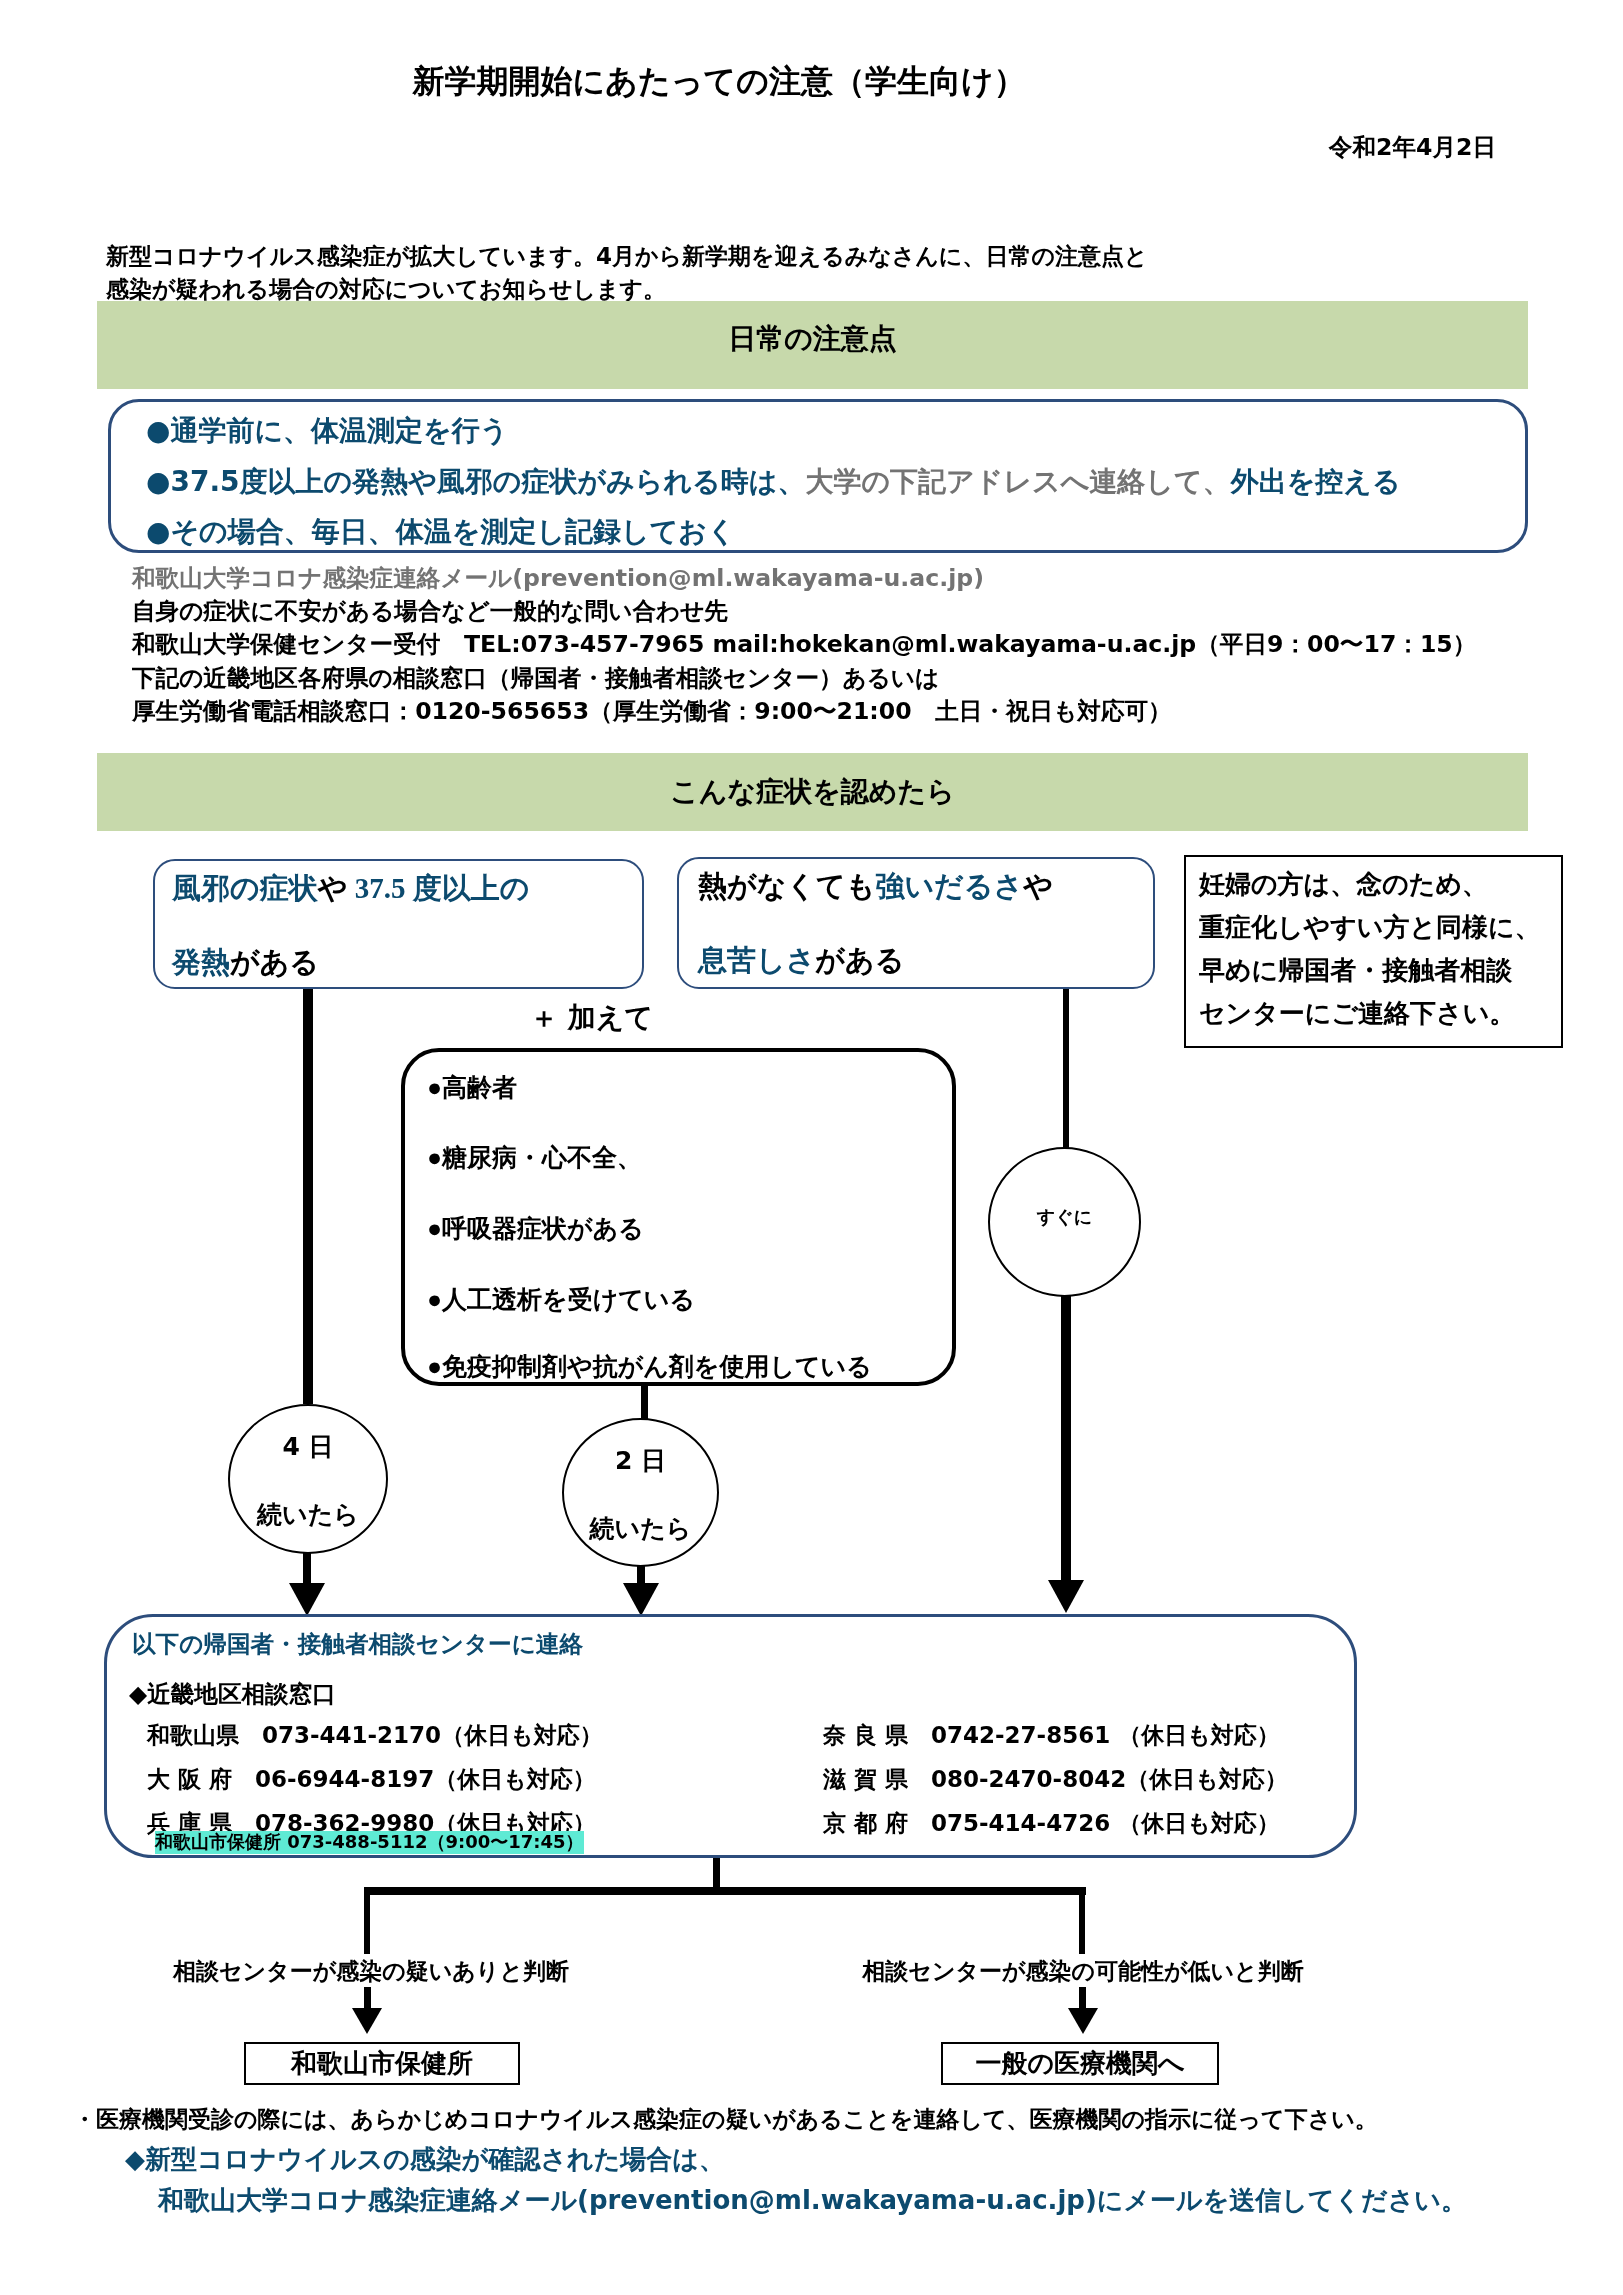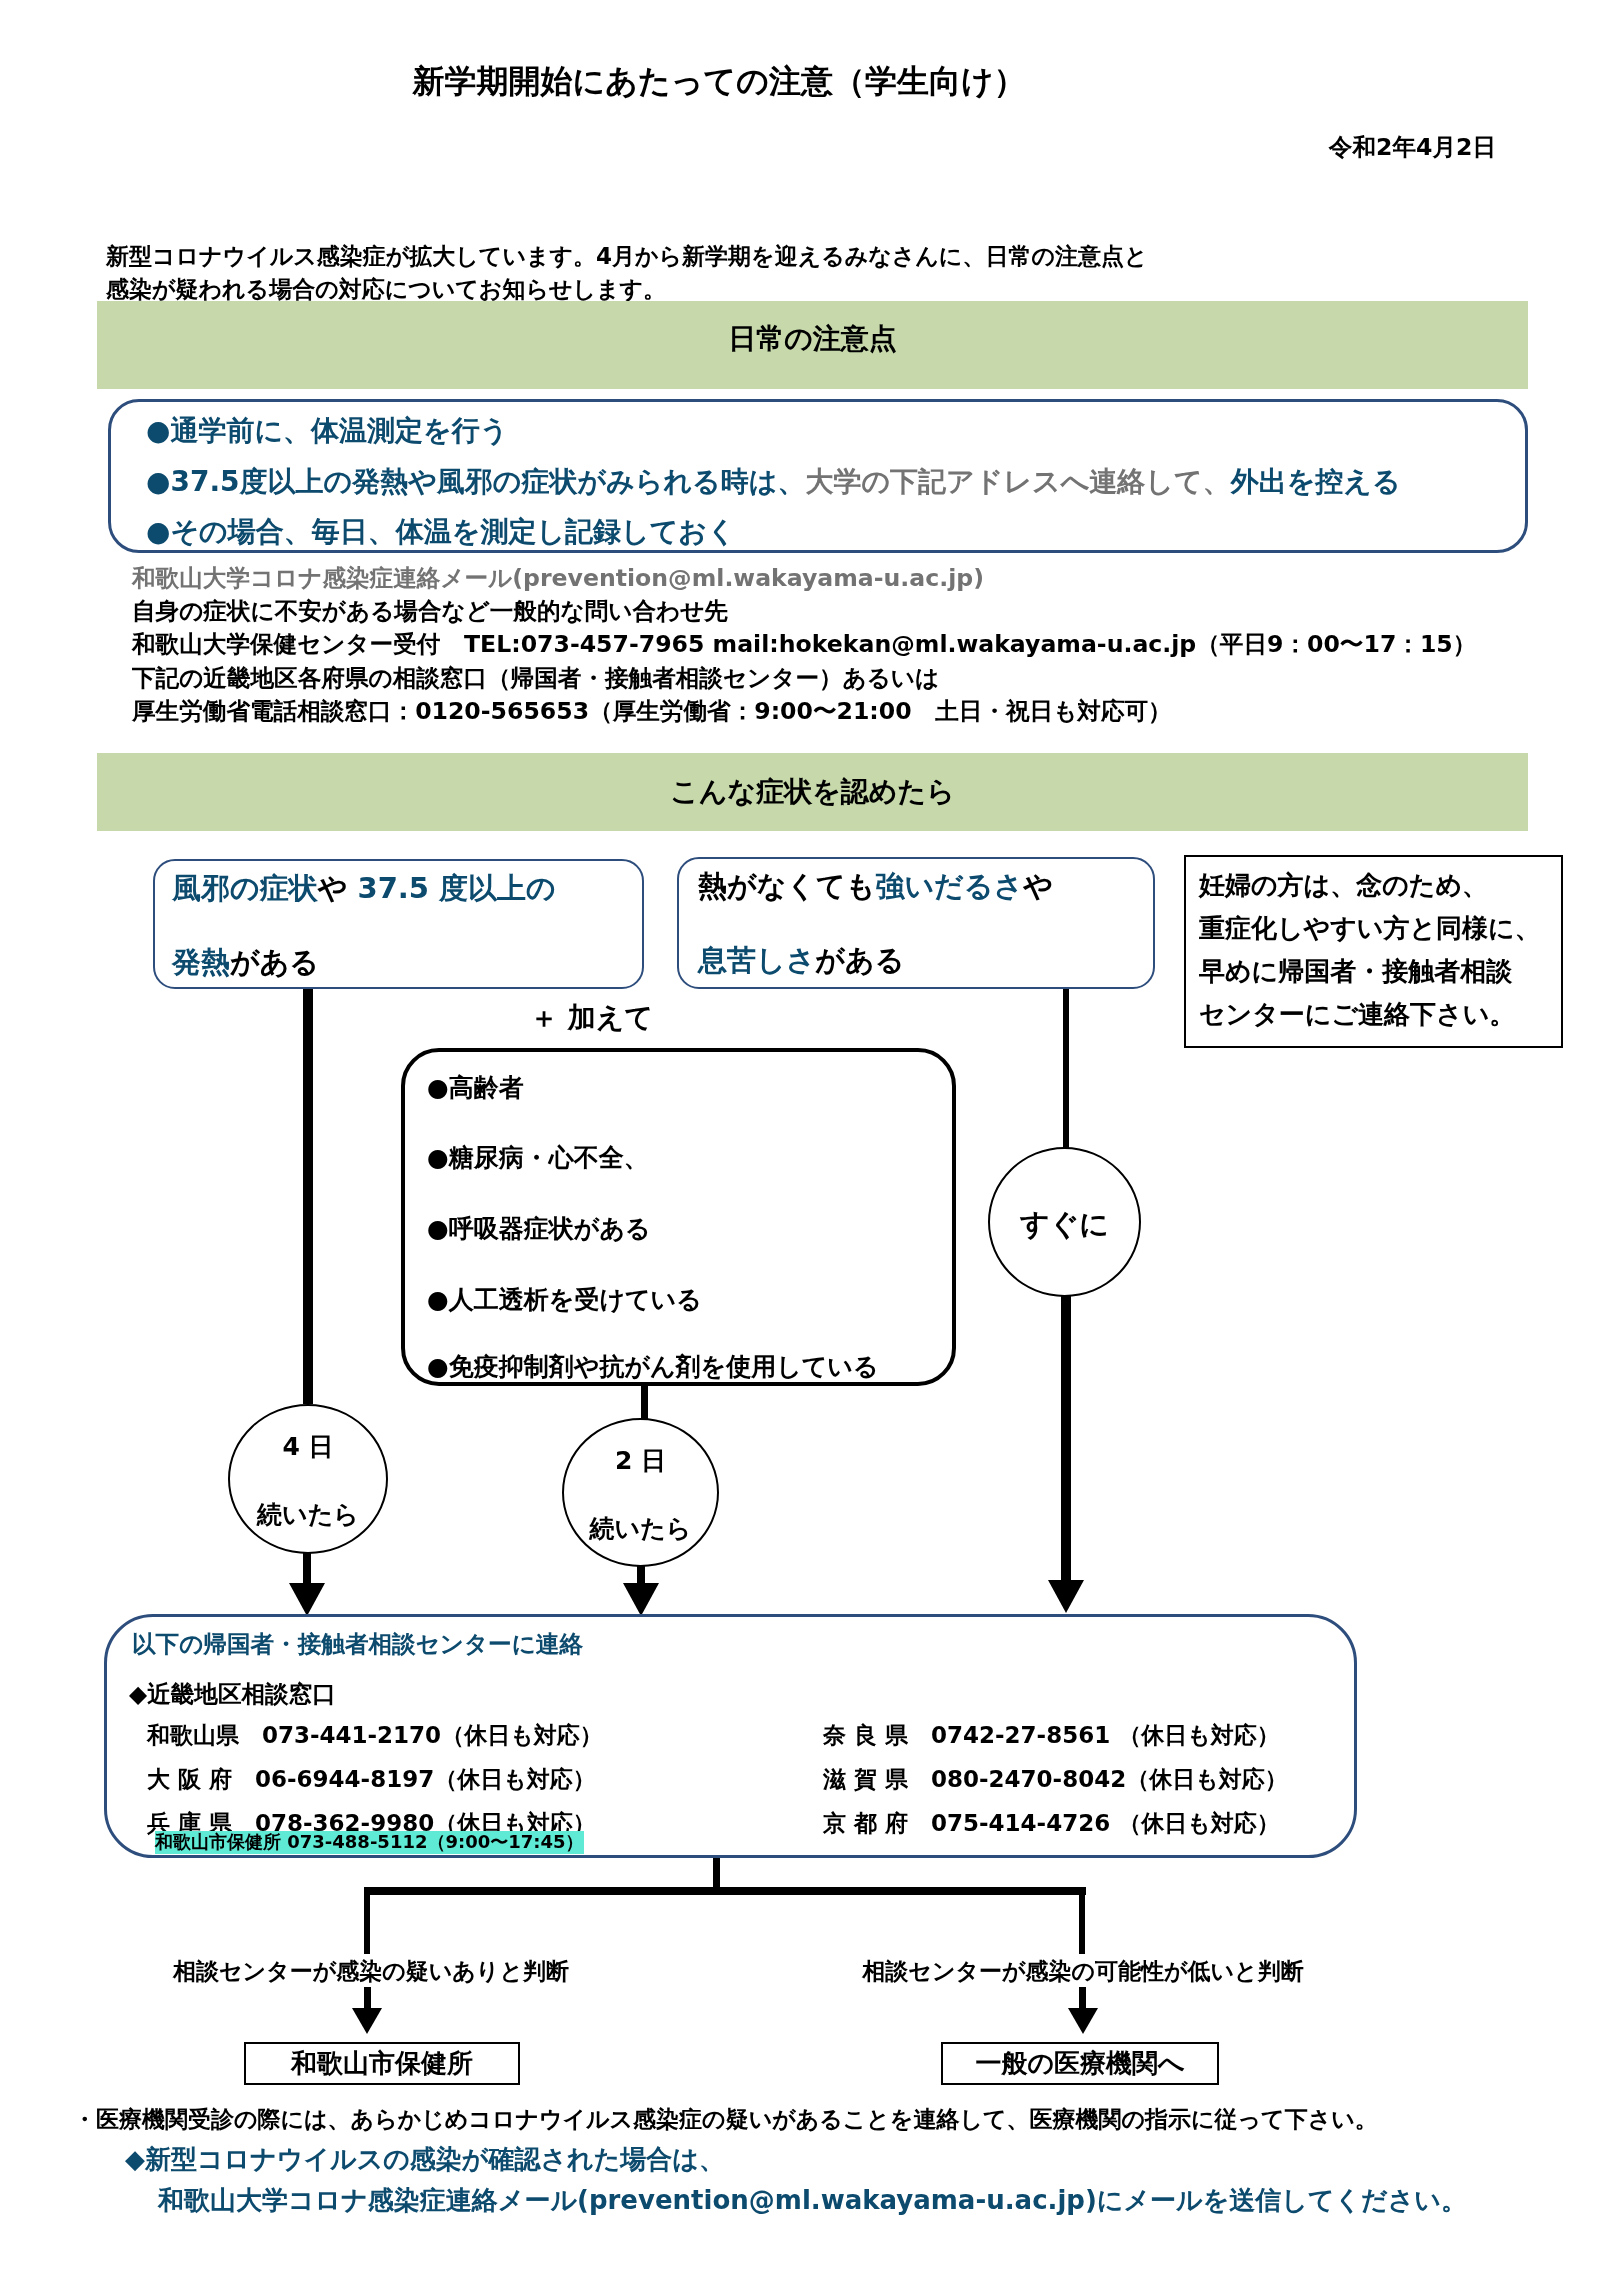--- a/index.html
+++ b/index.html
@@ -10,21 +10,21 @@
   .banner{background:#c7d9ab;text-align:center;font-size:28px;line-height:76px;}
   .navybox{border:3.5px solid #2d4d7c;border-radius:31px;background:#fff;box-sizing:border-box;}
   .blkbox{border:2.8px solid #000;background:#fff;box-sizing:border-box;}
   .red{color:#0c4a6e;}
   .blue{color:#737373;}
   .vline{background:#000;}
   .hline{background:#000;}
   .circle{border:2.8px solid #000;border-radius:50%;background:#fff;box-sizing:border-box;z-index:3;}
   .tri{width:0;height:0;z-index:2;}
   .t{line-height:1.25;white-space:nowrap;}
-  .z2{z-index:2;}
+  .z2{z-index:2;font-family:Liberation Serif, serif;}
 </style>
 </head>
 <body>
 
 <div id="page">
 
   <div class="abs ctr t" style="left:0;top:61px;width:1438px;font-size:32px;">新学期開始にあたっての注意（学生向け）</div>
   <div class="abs t" style="left:0;top:133px;width:1496px;text-align:right;font-size:23.6px;">令和2年4月2日</div>
   <div class="abs t" style="left:106px;top:242px;font-size:23px;">新型コロナウイルス感染症が拡大しています。4月から新学期を迎えるみなさんに、日常の注意点と</div>
   <div class="abs t" style="left:106px;top:275px;font-size:23px;">感染が疑われる場合の対応についてお知らせします。</div>
@@ -76,21 +76,21 @@
   <div class="abs t" style="left:530px;top:1000px;font-size:28px;background:#fff;z-index:2;">＋ 加えて</div>
 
   <div class="abs z2" style="left:401px;top:1048px;width:555px;height:338px;border:4.2px solid #000;border-radius:38px;background:#fff;box-sizing:border-box;"></div>
   <div class="abs t z2" style="left:427px;top:1072px;font-size:25px;">●高齢者</div>
   <div class="abs t z2" style="left:427px;top:1142px;font-size:25px;">●糖尿病・心不全、</div>
   <div class="abs t z2" style="left:427px;top:1213px;font-size:25px;">●呼吸器症状がある</div>
   <div class="abs t z2" style="left:427px;top:1284px;font-size:25px;">●人工透析を受けている</div>
   <div class="abs t z2" style="left:427px;top:1351px;font-size:25px;">●免疫抑制剤や抗がん剤を使用している</div>
 
   <div class="abs circle" style="left:988px;top:1147px;width:153px;height:150px;"></div>
-  <div class="abs t ctr" style="left:988px;top:1206px;width:153px;font-size:29px;z-index:4;">すぐに</div>
+  <div class="abs t ctr" style="left:988px;top:1206px;width:153px;font-size:18px;z-index:4;">すぐに</div>
 
   <div class="abs circle" style="left:228px;top:1404px;width:160px;height:150px;"></div>
   <div class="abs t ctr" style="left:228px;top:1431px;width:160px;font-size:25px;z-index:4;">4 日</div>
   <div class="abs t ctr" style="left:228px;top:1499px;width:160px;font-size:25px;z-index:4;">続いたら</div>
   <div class="abs vline" style="left:303px;top:1552px;width:8.3px;height:35px;"></div>
   <div class="abs tri" style="left:289px;top:1583px;border-left:18px solid transparent;border-right:18px solid transparent;border-top:33px solid #000;"></div>
 
   <div class="abs circle" style="left:562px;top:1418px;width:157px;height:149px;"></div>
   <div class="abs t ctr" style="left:562px;top:1445px;width:157px;font-size:25px;z-index:4;">2 日</div>
   <div class="abs t ctr" style="left:562px;top:1513px;width:157px;font-size:25px;z-index:4;">続いたら</div>

